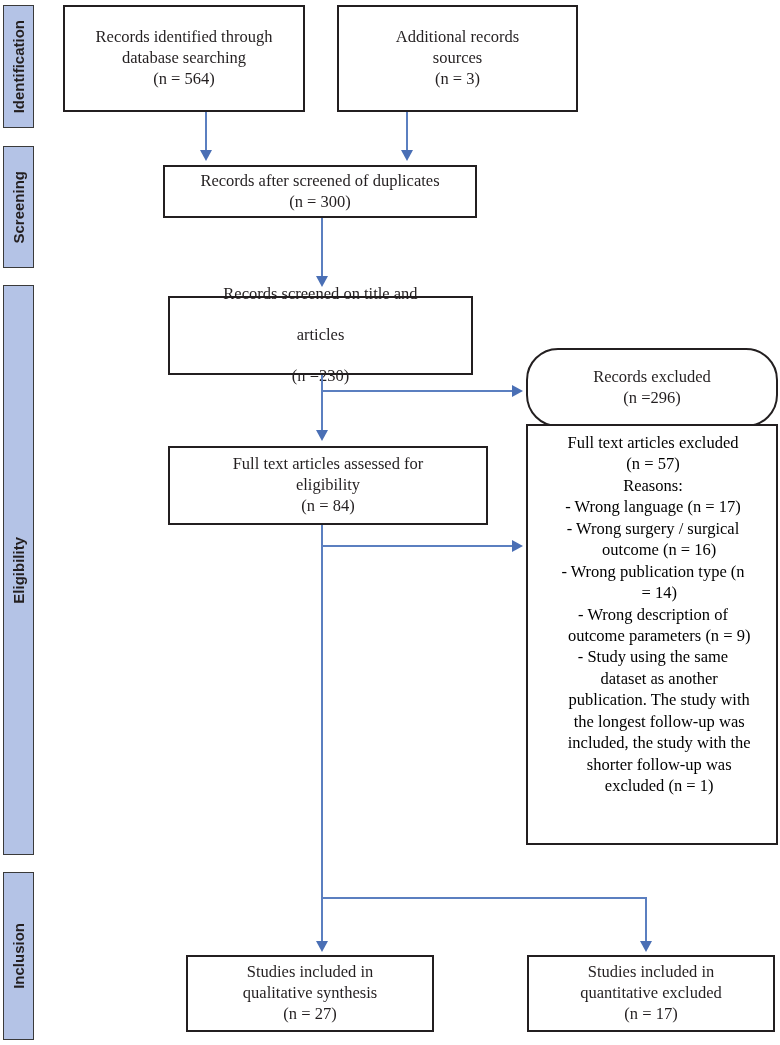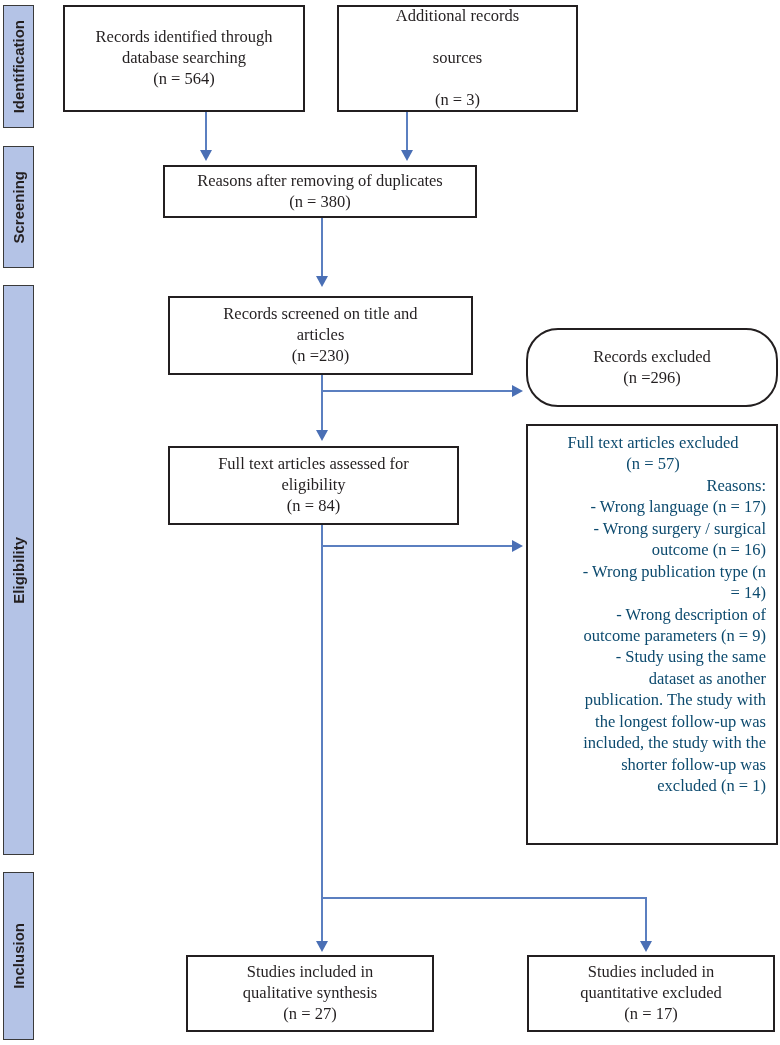--- a/index.html
+++ b/index.html
@@ -55,28 +55,28 @@
     padding: 2px 6px;
   }
   .flow-box .line { display: block; white-space: pre-wrap; }
 
   
   .reasons-box {
     position: absolute;
     background: #ffffff;
     border: 2px solid #231f20;
     box-sizing: border-box;
-    color: #0c4a6e;
+    color: #000000;
     font-size: 16.5px;
     line-height: 1.30;
     padding: 6px 10px 6px 12px;
     text-align: left;
   }
   .reasons-box .heading { display: block; text-align: center; white-space: pre-wrap; }
-  .reasons-box .body { display: block; text-align: right; white-space: pre-wrap; }
+  .reasons-box .body { display: block; text-align: center; white-space: pre-wrap; }
 
   
   .conn {
     position: absolute;
     background: #5b7fc0;
   }
   .conn.v { width: 2px; }
   .conn.h { height: 2px; }
 
   .arrowhead {
@@ -115,58 +115,58 @@
   <div class="stage-bar" style="left:3px; top:872px; width:31px; height:168px;">
     <span class="stage-label">Inclusion</span>
   </div>
 
   <div class="flow-box" style="left:63px; top:5px; width:242px; height:107px;font-family:Liberation Serif, serif;">
     <span class="line">Records identified through</span>
     <span class="line">database searching</span>
     <span class="line">(n = 564)</span>
   </div>
 
-  <div class="flow-box" style="left:337px; top:5px; width:241px; height:107px;gap:21px;">
+  <div class="flow-box" style="left:337px; top:5px; width:241px; height:107px;">
     <span class="line">Additional records</span>
     <span class="line">sources</span>
     <span class="line">(n = 3)</span>
   </div>
 
   <div class="conn v" style="left:205px; top:112px; height:40px;"></div>
   <div class="arrowhead down" style="left:200px; top:150px;"></div>
 
   <div class="conn v" style="left:406px; top:112px; height:40px;"></div>
   <div class="arrowhead down" style="left:401px; top:150px;"></div>
 
   <div class="flow-box" style="left:163px; top:165px; width:314px; height:53px;">
-    <span class="line">Reasons after removing of duplicates</span>
-    <span class="line">(n = 380)</span>
+    <span class="line">Records after screened of duplicates</span>
+    <span class="line">(n = 300)</span>
   </div>
 
   <div class="conn v" style="left:321px; top:218px; height:60px;"></div>
   <div class="arrowhead down" style="left:316px; top:276px;"></div>
 
-  <div class="flow-box" style="left:168px; top:296px; width:305px; height:79px;">
+  <div class="flow-box" style="left:168px; top:296px; width:305px; height:79px;gap:20px;">
     <span class="line">Records screened on title and</span>
     <span class="line">articles</span>
     <span class="line">(n =230)</span>
   </div>
 
   <div class="conn v" style="left:321px; top:375px; height:57px;"></div>
   <div class="arrowhead down" style="left:316px; top:430px;"></div>
 
   <div class="conn h" style="left:321px; top:390px; width:192px;"></div>
   <div class="arrowhead right" style="left:512px; top:385px;"></div>
 
-  <div class="flow-box" style="left:526px; top:328px; width:252px; height:79px;border-radius:32px;">
+  <div class="flow-box" style="left:526px; top:348px; width:252px; height:79px;border-radius:32px;">
     <span class="line">Records excluded</span>
     <span class="line">(n =296)</span>
   </div>
 
-  <div class="flow-box" style="left:168px; top:446px; width:291px; height:79px;">
+  <div class="flow-box" style="left:168px; top:446px; width:320px; height:79px;">
     <span class="line">Full text articles assessed for</span>
     <span class="line">eligibility</span>
     <span class="line">(n = 84)</span>
   </div>
 
   <div class="conn v" style="left:321px; top:525px; height:374px;"></div>
 
   <div class="conn h" style="left:321px; top:545px; width:192px;"></div>
   <div class="arrowhead right" style="left:512px; top:540px;"></div>
 

